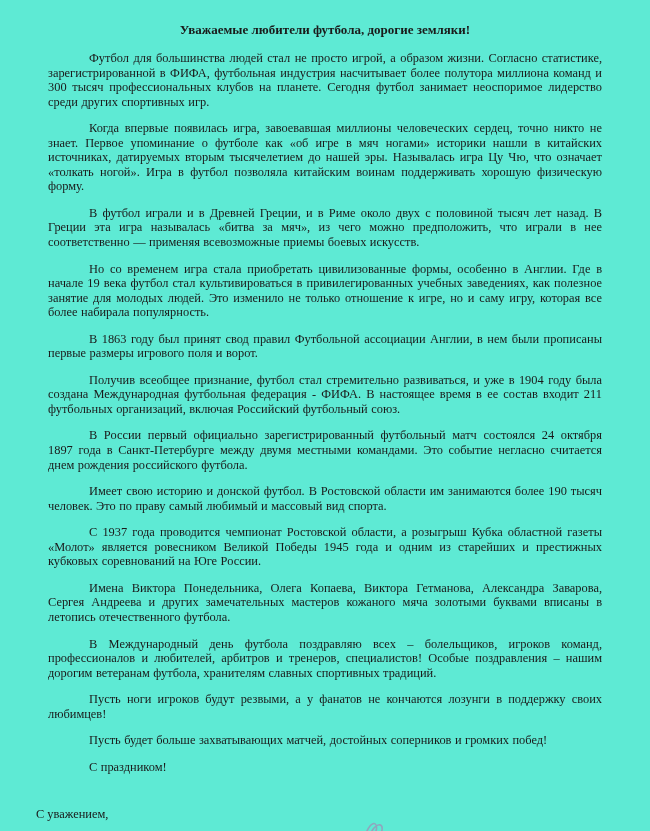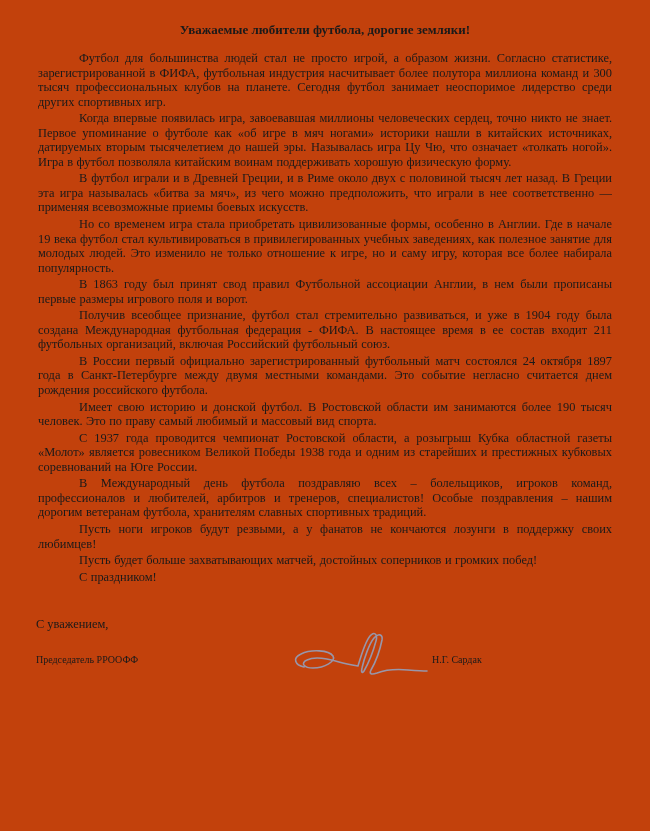--- a/index.html
+++ b/index.html
@@ -4,41 +4,41 @@
 <style>
   html, body {
     margin: 0;
     padding: 0;
     background: #ffffff;
   }
   .page {
     position: relative;
     width: 650px;
     height: 831px;
-    background: #c2410c;
+    background: #5eead4;
     overflow: hidden;
     font-family: "Liberation Serif", "DejaVu Serif", serif;
     color: #1a1a1a;
     box-sizing: border-box;
   }
   .content {
     position: absolute;
     left: 36px;
     top: 22px;
     width: 578px;
   }
   .title {
     margin: 0 0 13px 0;
     font-size: 13px;
     font-weight: bold;
     text-align: center;
     line-height: 16px;
   }
   .body p {
-    margin: 2px;
+    margin: 12px;
     padding: 0;
     font-size: 12.4px;
     line-height: 14.55px;
     text-align: justify;
     text-indent: 41px;
     word-spacing: 0.4px;
   }
   .salutation {
     margin-top: 33px;
     font-size: 12.4px;
@@ -81,21 +81,22 @@
 
     <div class="body">
         <p>Футбол для большинства людей стал не просто игрой, а образом жизни. Согласно статистике, зарегистрированной в ФИФА, футбольная индустрия насчитывает более полутора миллиона команд и 300 тысяч профессиональных клубов на планете. Сегодня футбол занимает неоспоримое лидерство среди других спортивных игр.</p>
         <p>Когда впервые появилась игра, завоевавшая миллионы человеческих сердец, точно никто не знает. Первое упоминание о футболе как «об игре в мяч ногами» историки нашли в китайских источниках, датируемых вторым тысячелетием до нашей эры. Называлась игра Цу Чю, что означает «толкать ногой». Игра в футбол позволяла китайским воинам поддерживать хорошую физическую форму.</p>
         <p>В футбол играли и в Древней Греции, и в Риме около двух с половиной тысяч лет назад. В Греции эта игра называлась «битва за мяч», из чего можно предположить, что играли в нее соответственно — применяя всевозможные приемы боевых искусств.</p>
         <p>Но со временем игра стала приобретать цивилизованные формы, особенно в Англии. Где в начале 19 века футбол стал культивироваться в привилегированных учебных заведениях, как полезное занятие для молодых людей. Это изменило не только отношение к игре, но и саму игру, которая все более набирала популярность.</p>
         <p>В 1863 году был принят свод правил Футбольной ассоциации Англии, в нем были прописаны первые размеры игрового поля и ворот.</p>
         <p>Получив всеобщее признание, футбол стал стремительно развиваться, и уже в 1904 году была создана Международная футбольная федерация - ФИФА. В настоящее время в ее состав входит 211 футбольных организаций, включая Российский футбольный союз.</p>
         <p>В России первый официально зарегистрированный футбольный матч состоялся 24 октября 1897 года в Санкт-Петербурге между двумя местными командами. Это событие негласно считается днем рождения российского футбола.</p>
         <p>Имеет свою историю и донской футбол. В Ростовской области им занимаются более 190 тысяч человек. Это по праву самый любимый и массовый вид спорта.</p>
-        <p>С 1937 года проводится чемпионат Ростовской области, а розыгрыш Кубка областной газеты «Молот» является ровесником Великой Победы 1938 года и одним из старейших и престижных кубковых соревнований на Юге России.</p>
+        <p>С 1937 года проводится чемпионат Ростовской области, а розыгрыш Кубка областной газеты «Молот» является ровесником Великой Победы 1945 года и одним из старейших и престижных кубковых соревнований на Юге России.</p>
+        <p>Имена Виктора Понедельника, Олега Копаева, Виктора Гетманова, Александра Заварова, Сергея Андреева и других замечательных мастеров кожаного мяча золотыми буквами вписаны в летопись отечественного футбола.</p>
         <p>В Международный день футбола поздравляю всех – болельщиков, игроков команд, профессионалов и любителей, арбитров и тренеров, специалистов! Особые поздравления – нашим дорогим ветеранам футбола, хранителям славных спортивных традиций.</p>
         <p>Пусть ноги игроков будут резвыми, а у фанатов не кончаются лозунги в поддержку своих любимцев!</p>
         <p>Пусть будет больше захватывающих матчей, достойных соперников и громких побед!</p>
         <p>С праздником!</p>
       </div>
 
     <div class="salutation">С уважением,</div>
 
     <div class="sig-row">
       <span class="signer-title">Председатель РРООФФ</span>

